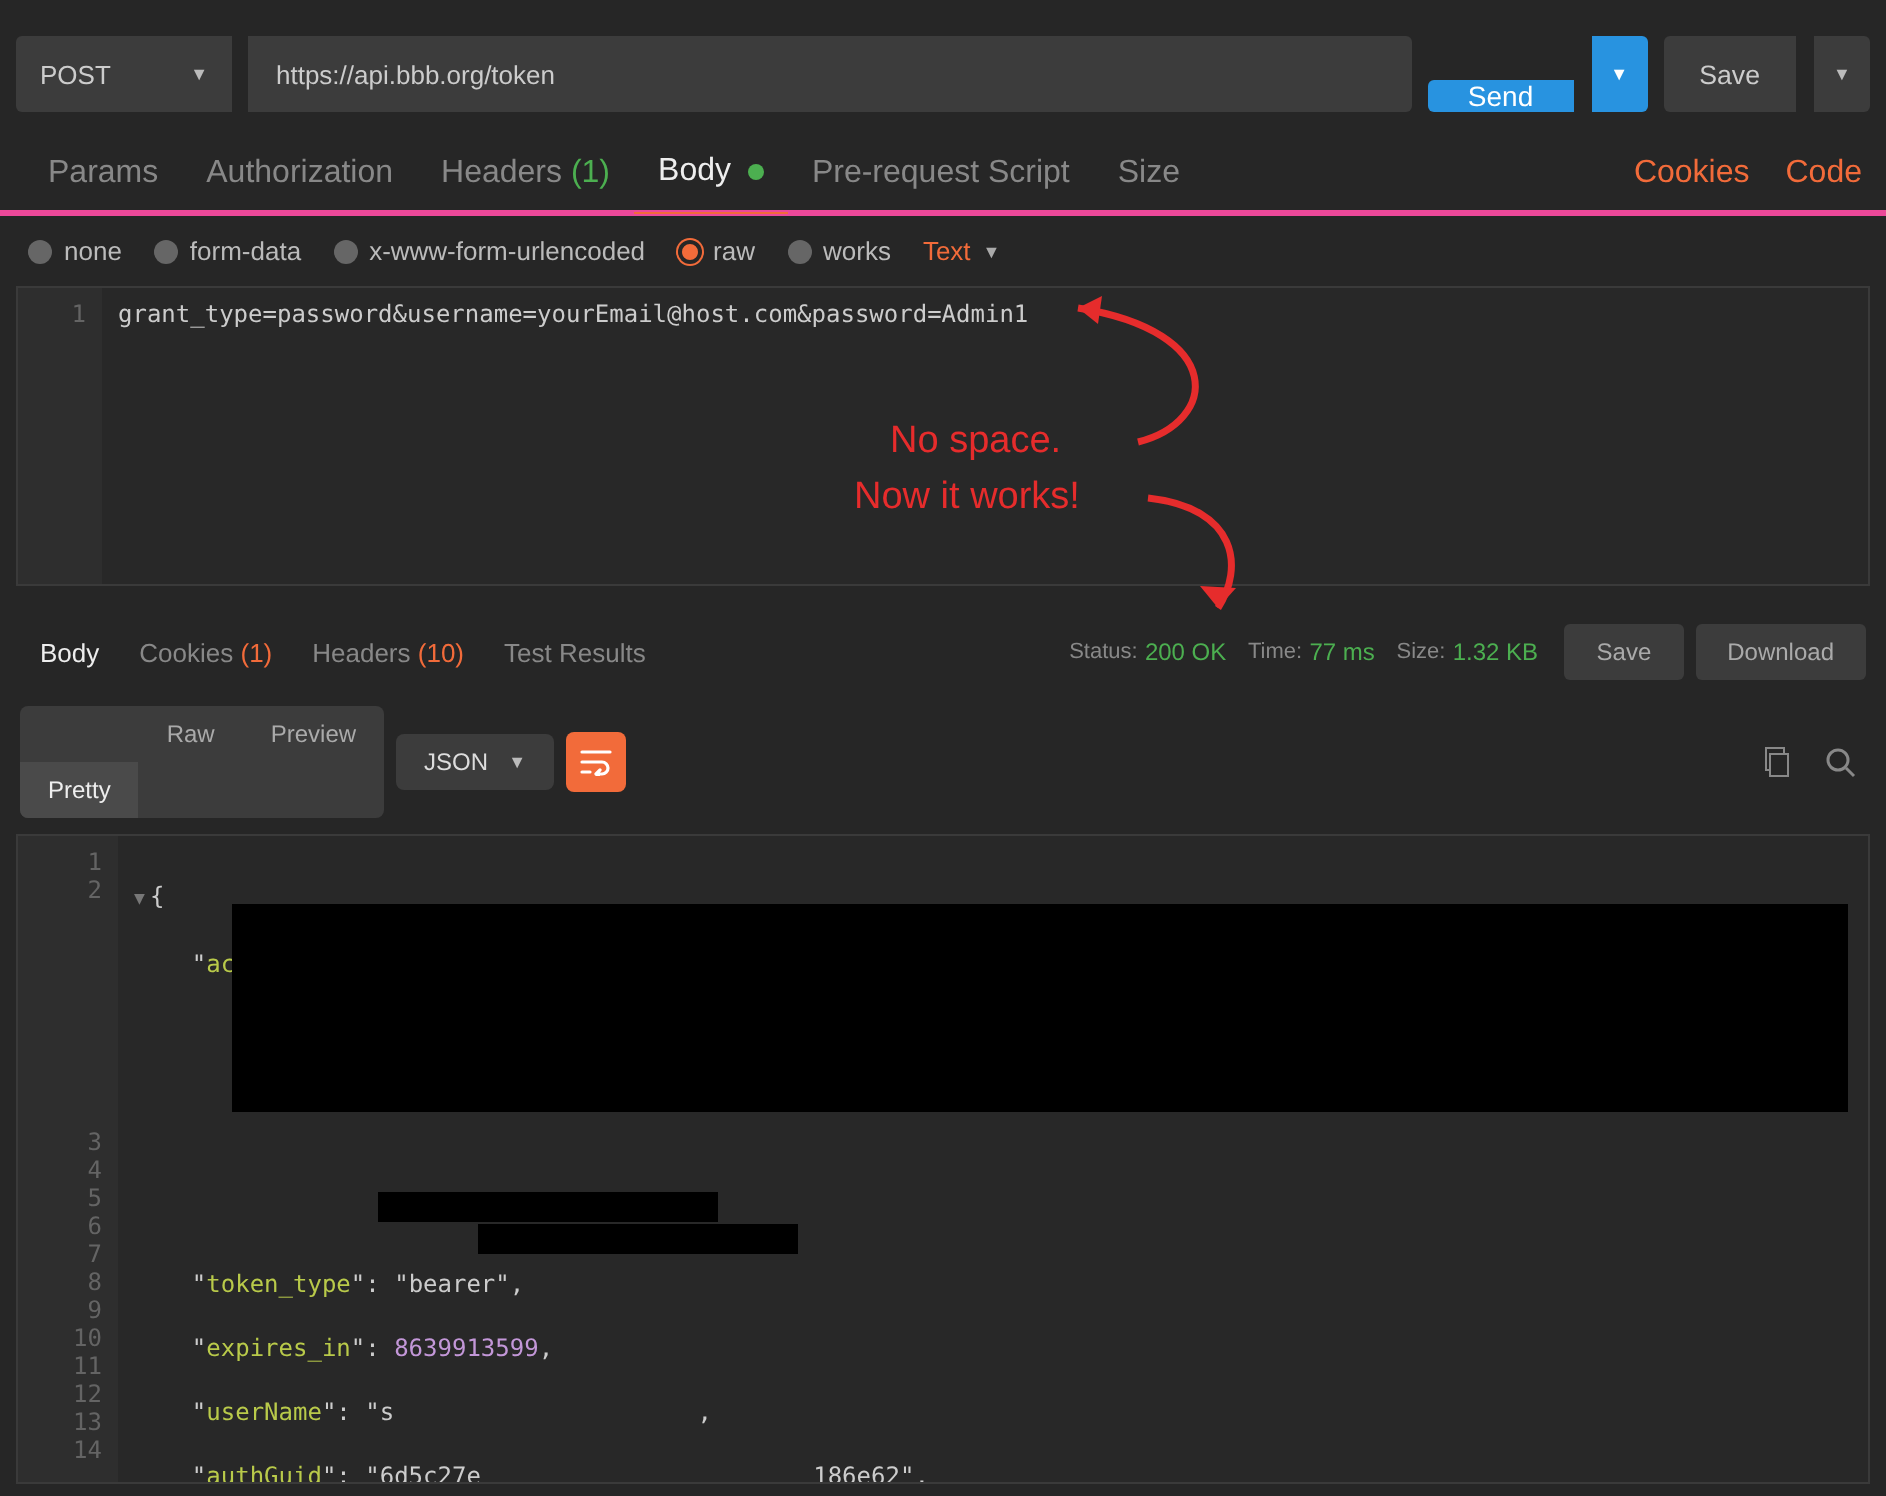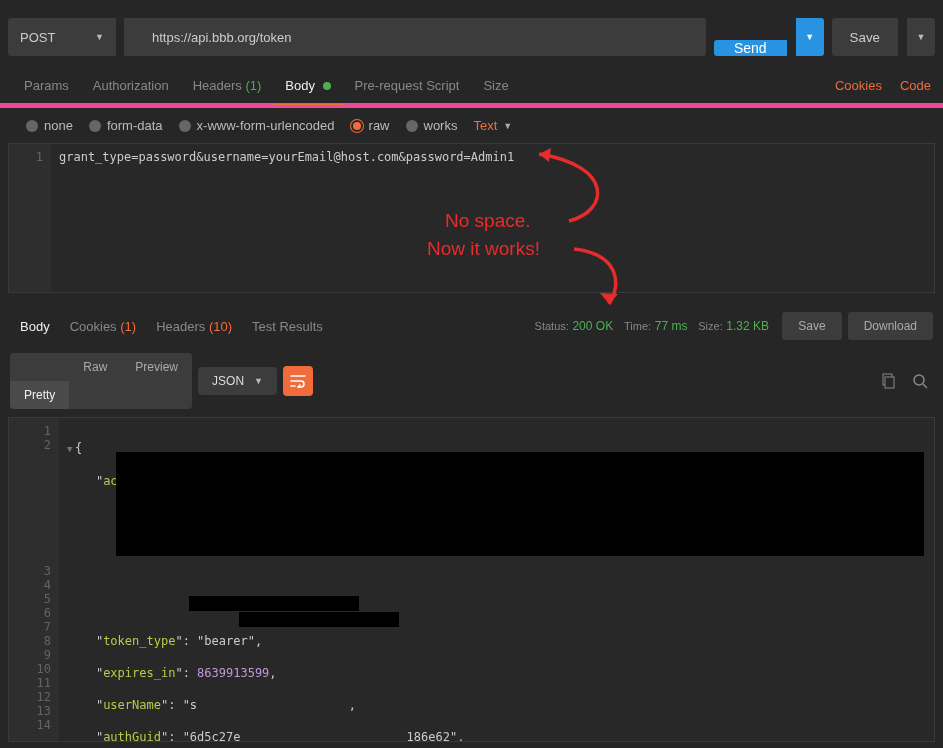--- a/index.html
+++ b/index.html
@@ -28,21 +28,21 @@
     width: 108px;
     padding: 0 12px;
     border-radius: 3px 0 0 3px;
     cursor: pointer;
   }
   .url-input {
     flex: 1;
     background: #3c3c3c;
     color: #ccc;
     border: none;
-    padding: 0 28px;
+    padding: 0 14px;
     font-size: 13px;
     border-radius: 0 3px 3px 0;
   }
   .send-button {
     background: #2893e0;
     color: #fff;
     border: none;
     padding: 0 20px;
     font-size: 14px;
     border-radius: 3px 0 0 3px;
@@ -79,37 +79,37 @@
   }
   .tiny-arrow { font-size: 9px; color: #bbb; }
   .send-drop .tiny-arrow, .send-button { color: #fff; }
   .send-drop .tiny-arrow { color: #fff; }
 
   .request-tabs {
     display: flex;
     align-items: center;
     padding: 0 12px;
     height: 40px;
-    border-bottom: 5px solid #ec4899;
-    font-size: 13px;
+    border-bottom: 3px solid #ec4899;
+    font-size: 16px;
     color: #888;
   }
   .request-tabs .tab {
     padding: 11px 12px;
     cursor: pointer;
   }
   .request-tabs .tab.active { color: #eee; border-bottom: 1px solid #f26b3a; }
   .dot-green { display:inline-block; width:8px; height:8px; background:#4caf50; border-radius:50%; margin-left:4px; vertical-align:middle;}
   .tabs-spacer { flex: 1; }
   .orange-link { color: #f26b3a; margin-left: 18px; cursor: pointer; }
 
   .body-radio-row {
     display: flex;
     align-items: flex-start;
-    padding: 10px 26px;
+    padding: 10px 14px;
     gap: 16px;
     color: #bbb;
     font-size: 13px;
   }
   .radio {
     display: flex; align-items: center; gap: 6px; cursor: pointer;
   }
   .radio-circle {
     width: 12px; height: 12px; border-radius: 50%;
     background: #666;

